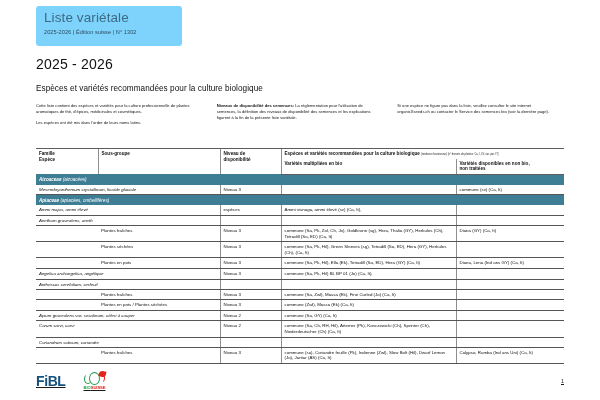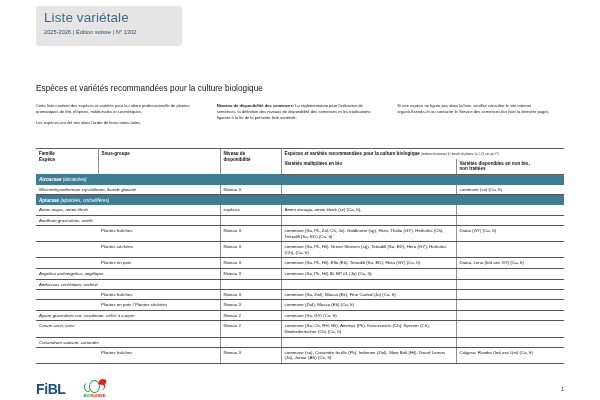--- a/index.html
+++ b/index.html
@@ -16,21 +16,21 @@
     position: relative;
   }
 
   
   .masthead {
     position: absolute;
     left: 36px;
     top: 6px;
     width: 146px;
     height: 40px;
-    background: #e5e5e5;
+    background: #7dd3fc;
     border-radius: 3px;
     padding: 4px 8px 0 8px;
     box-sizing: border-box;
   }
   .masthead-title {
     font-size: 13.5px;
     color: #3d6a84;
     letter-spacing: .1px;
     line-height: 16px;
     font-weight: 400;
@@ -164,24 +164,25 @@
     border-bottom: .5px solid #555;
   }
   .sub-name { padding-left: 0; }
 
   .cell-varieties { line-height: 5.6px; }
 
   
   .footer {
     position: absolute;
     left: 36px;
-    top: 380px;
+    top: 372px;
     width: 528px;
     display: flex;
     align-items: center;
+    text-decoration: underline;
   }
   .fibl-logo {
     font-size: 14px;
     font-weight: bold;
     color: #15517d;
     letter-spacing: -.4px;
     font-family: "Liberation Sans", sans-serif;
   }
   .biosuisse {
     margin-left: 16px;
@@ -229,20 +230,21 @@
 </style>
 </head>
 <body>
 
 <div class="masthead">
   <div class="masthead-title">Liste variétale</div>
   <div class="masthead-sub">2025-2026 | Édition suisse | N° 1302</div>
 </div>
 
 <div class="title-row">
+  <div class="doc-years">2025 - 2026</div>
 </div>
 <div class="doc-subtitle">Espèces et variétés recommandées pour la culture biologique</div>
 
 <div class="intro">
   <div class="intro-col">
     <p>Cette liste contient des espèces et variétés pour la culture professionnelle de plantes aromatiques de thé, d'épices, médicinales et cosmétiques.</p>
     <p>Les espèces ont été mis dans l'ordre de leurs noms latins.</p>
   </div>
   <div class="intro-col">
     <p><span class="lead">Niveaux de disponibilité des semences:</span><span> La réglementation pour l'utilisation de semences, la définition des niveaux de disponibilité des semences et les explications figurent à la fin de la présente liste variétale.</span></p>

